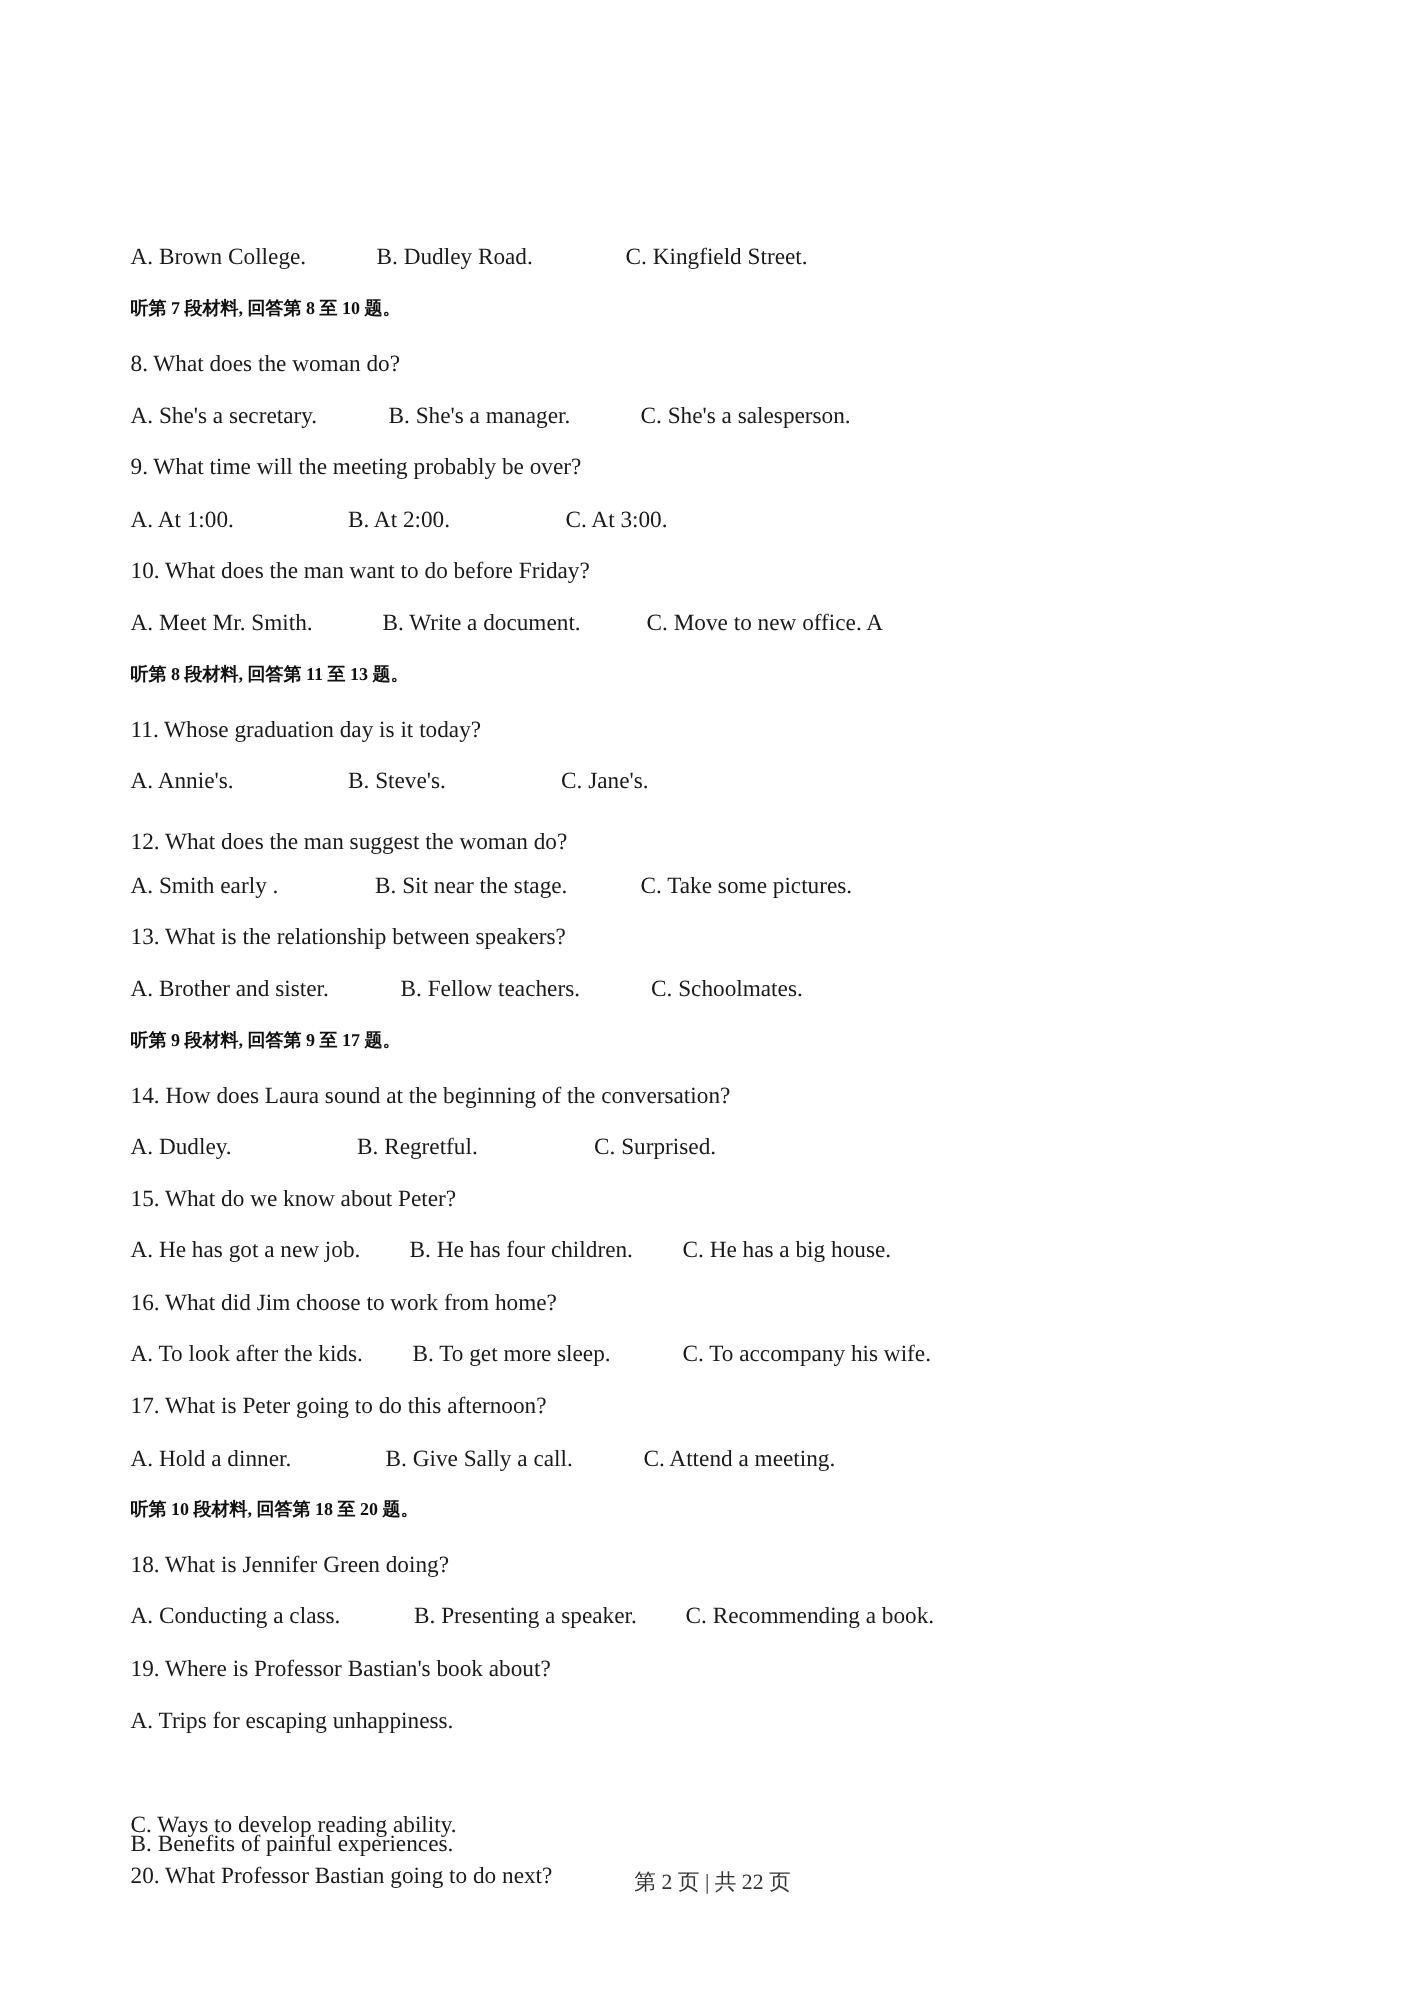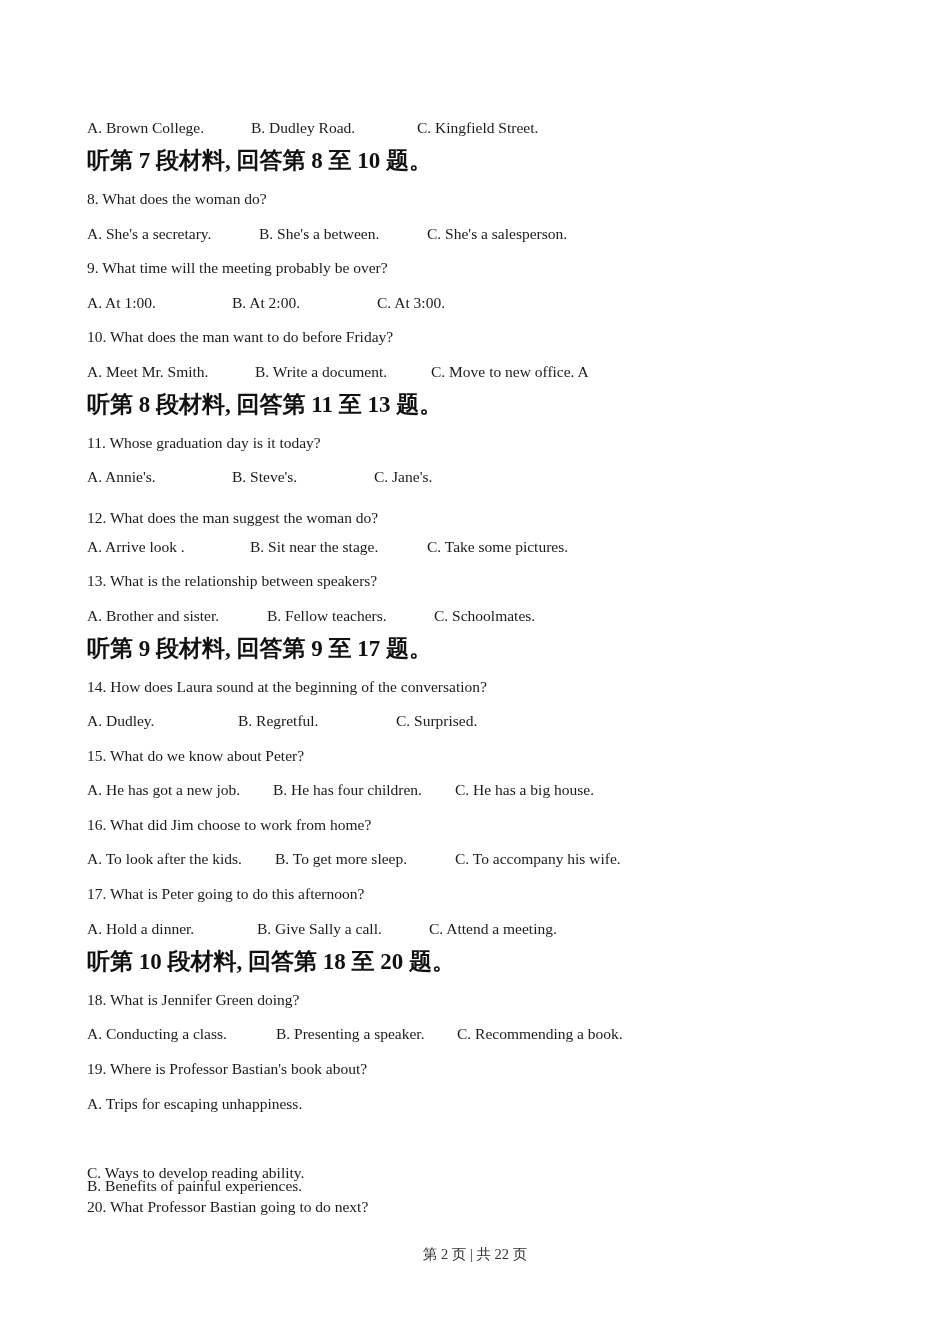--- a/index.html
+++ b/index.html
@@ -1,50 +1,50 @@
 <!DOCTYPE html>
 <html><head>
 <meta charset="utf-8">
 <style>
   html, body { margin: 0; padding: 0; background: #ffffff; }
   body { width: 950px; height: 1344px; position: relative; overflow: hidden;
          font-family: "Liberation Serif", "DejaVu Serif", serif; color: #1a1a1a; }
-  .line { position: absolute; left: 87px; font-size: 15.5px; line-height: 20px; white-space: nowrap; }
-  .heading { font-weight: bold; font-size: 23px; color: #111; }
+  .line { position: absolute; left: 87px; font-size: 15.5px; line-height: 20px; white-space: nowrap; margin-top: 44px; }
+  .heading { font-weight: bold; font-size: 12px; color: #111; }
   .opt { position: absolute; white-space: nowrap; }
   .footer { position: absolute; top: 1245px; left: 0; width: 950px; text-align: center;
             font-size: 14.5px; color: #333; }
 </style>
 </head>
 <body>
 
 <div id="doc">
     <span class="line opt" style="top: 118px; left: 87px;">A. Brown College.</span>
     <span class="line opt" style="top: 118px; left: 251px;">B. Dudley Road.</span>
     <span class="line opt" style="top: 118px; left: 417px;">C. Kingfield Street.</span>
     <div class="line heading" style="top: 151px;">听第 7 段材料, 回答第 8 至 10 题。</div>
     <div class="line" style="top: 189px;">8. What does the woman do?</div>
     <span class="line opt" style="top: 224px; left: 87px;">A. She's a secretary.</span>
-    <span class="line opt" style="top: 224px; left: 259px;">B. She's a between.</span>
+    <span class="line opt" style="top: 224px; left: 259px;">B. She's a manager.</span>
     <span class="line opt" style="top: 224px; left: 427px;">C. She's a salesperson.</span>
     <div class="line" style="top: 258px;">9. What time will the meeting probably be over?</div>
     <span class="line opt" style="top: 293px; left: 87px;">A. At 1:00.</span>
     <span class="line opt" style="top: 293px; left: 232px;">B. At 2:00.</span>
     <span class="line opt" style="top: 293px; left: 377px;">C. At 3:00.</span>
     <div class="line" style="top: 327px;">10. What does the man want to do before Friday?</div>
     <span class="line opt" style="top: 362px; left: 87px;">A. Meet Mr. Smith.</span>
     <span class="line opt" style="top: 362px; left: 255px;">B. Write a document.</span>
     <span class="line opt" style="top: 362px; left: 431px;">C. Move to new office. A</span>
     <div class="line heading" style="top: 395px;">听第 8 段材料, 回答第 11 至 13 题。</div>
     <div class="line" style="top: 433px;">11. Whose graduation day is it today?</div>
     <span class="line opt" style="top: 467px; left: 87px;">A. Annie's.</span>
     <span class="line opt" style="top: 467px; left: 232px;">B. Steve's.</span>
     <span class="line opt" style="top: 467px; left: 374px;">C. Jane's.</span>
     <div class="line" style="top: 508px;">12. What does the man suggest the woman do?</div>
-    <span class="line opt" style="top: 537px; left: 87px;">A. Arrive look .</span>
+    <span class="line opt" style="top: 537px; left: 87px;">A. Smith early .</span>
     <span class="line opt" style="top: 537px; left: 250px;">B. Sit near the stage.</span>
     <span class="line opt" style="top: 537px; left: 427px;">C. Take some pictures.</span>
     <div class="line" style="top: 571px;">13. What is the relationship between speakers?</div>
     <span class="line opt" style="top: 606px; left: 87px;">A. Brother and sister.</span>
     <span class="line opt" style="top: 606px; left: 267px;">B. Fellow teachers.</span>
     <span class="line opt" style="top: 606px; left: 434px;">C. Schoolmates.</span>
     <div class="line heading" style="top: 639px;">听第 9 段材料, 回答第 9 至 17 题。</div>
     <div class="line" style="top: 677px;">14. How does Laura sound at the beginning of the conversation?</div>
     <span class="line opt" style="top: 711px; left: 87px;">A. Dudley.</span>
     <span class="line opt" style="top: 711px; left: 238px;">B. Regretful.</span>

